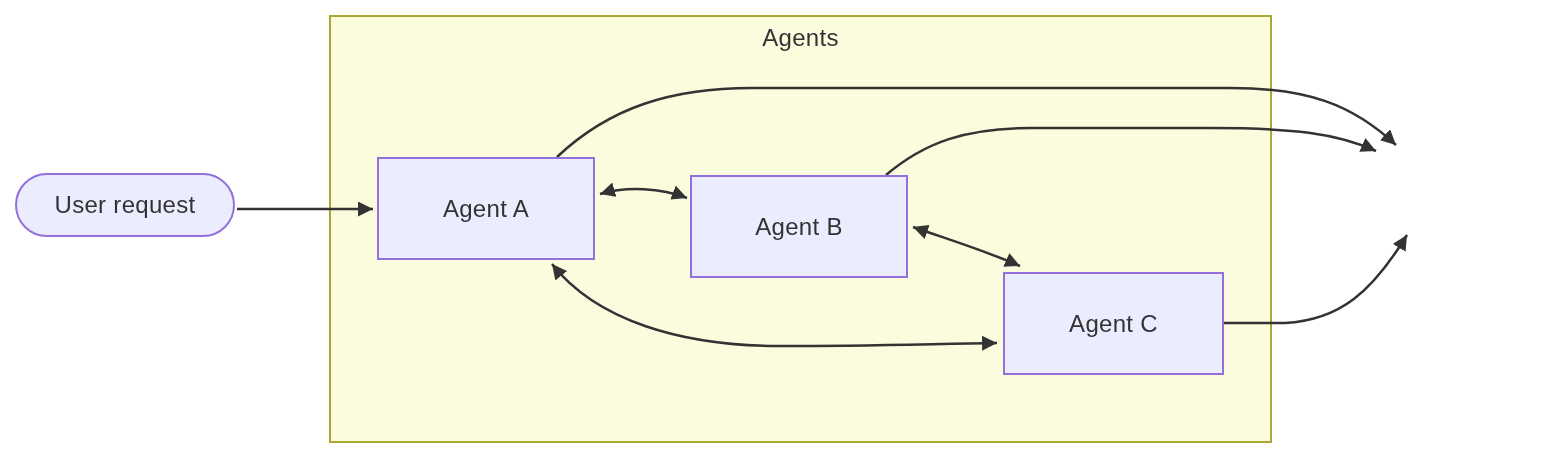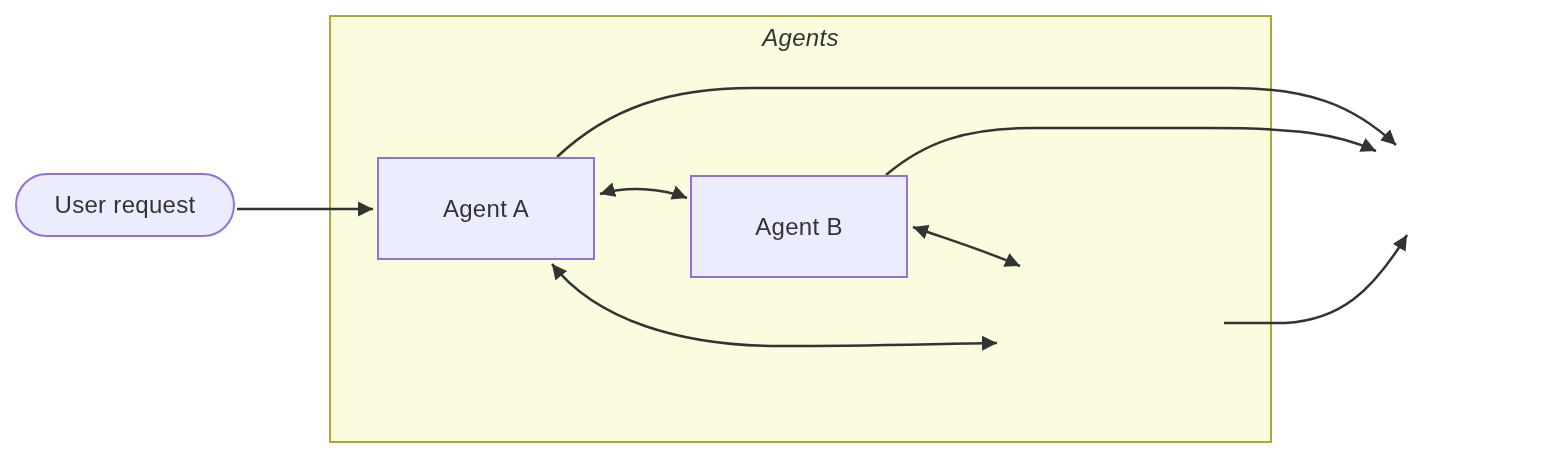--- a/index.html
+++ b/index.html
@@ -23,21 +23,20 @@
     position:absolute;left:329px;top:15px;width:943px;height:428px;
     background:var(--cluster-fill);
     border:2px solid var(--cluster-border);
     z-index:1;
   }
   .cluster-title{
     position:absolute;left:0;top:7px;width:100%;
     text-align:center;
     font-size:24px;color:var(--text);
     letter-spacing:0.3px;
-    font-style:italic;
   }
   .edges-layer{position:absolute;left:0;top:0;z-index:2;}
   .edge{fill:none;stroke:var(--edge);stroke-width:2.5px;}
   .arrowhead{fill:var(--edge);stroke:none;}
   .node{
     position:absolute;z-index:3;
     display:flex;align-items:center;justify-content:center;
     background:var(--node-fill);
     border:2px solid var(--node-border);
     color:var(--text);
@@ -84,15 +83,18 @@
   </div>
 
   <div class="node rect" style="left:690px;top:175px;width:218px;height:103px">
     <span>Agent B</span>
   </div>
 
   <div class="node rect" style="left:377px;top:157px;width:218px;height:103px">
     <span>Agent A</span>
   </div>
 
+  <div class="node rect" style="left:1003px;top:272px;width:221px;height:103px">
+    <span>Agent C</span>
+  </div>
 
 
 </div>
 
 </body></html>

